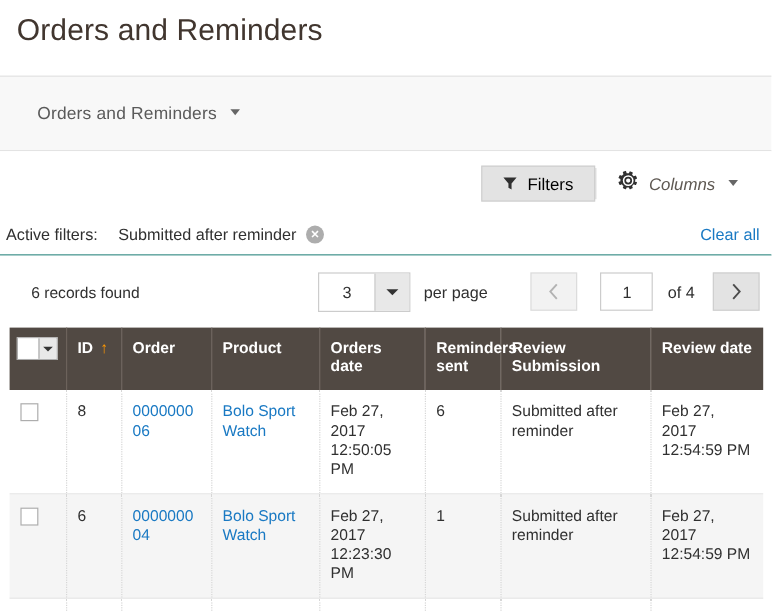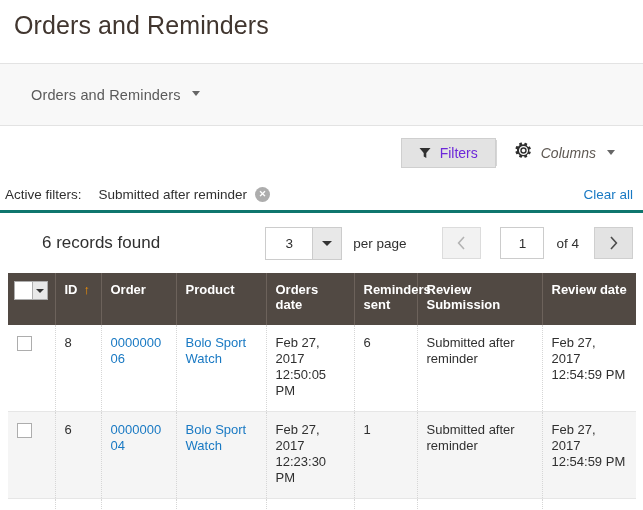--- a/index.html
+++ b/index.html
@@ -58,21 +58,21 @@
     padding-right: 10px;
     background: #fff;
   }
   .btn-filters {
     display: flex; align-items: center; justify-content: center;
     gap: 9px;
     height: 30px;
     padding: 0 17px;
     background: #e3e3e3;
     border: 1px solid #cfcfcf;
-    color: #6d28d9;
+    color: #000000;
     font-size: 14px;
     cursor: pointer;
   }
   .funnel {
     width: 12px; height: 12px; position: relative; display:inline-block;
   }
   .funnel svg { display: block; }
   .tb-group {
     display: flex; align-items: center; gap: 9px;
     padding: 0 18px;
@@ -90,21 +90,21 @@
     margin-left: 2px;
   }
 
   
   .active-filters {
     display: flex;
     align-items: center;
     padding: 0 10px 0 5px;
     height: 34px;
     background: #fff;
-    border-bottom: 3px solid #0f766e;
+    border-bottom: 1px solid #0f766e;
   }
   .af-label {
     font-size: 13.5px;
     color: #303030;
     margin-right: 21px;
     white-space: nowrap;
   }
   .af-chip {
     display: flex; align-items: center; gap: 8px;
     font-size: 13.5px;
@@ -149,22 +149,22 @@
     font-size: 13.5px;
     color: #303030;
   }
   .actions-btn .arrow {
     width: 30px;
     border-left: 1px solid #cccccc;
     background: #e8e8e8;
     display: flex; align-items: center; justify-content: center;
   }
   .records {
-    margin-left: 33px;
-    font-size: 17px;
+    margin-left: 17px;
+    font-size: 13px;
     color: #303030;
   }
   .pager {
     margin-left: auto;
     display: flex; align-items: center;
   }
   .perpage {
     display: flex; align-items: stretch;
     height: 33px;
     border: 1px solid #cccccc;

